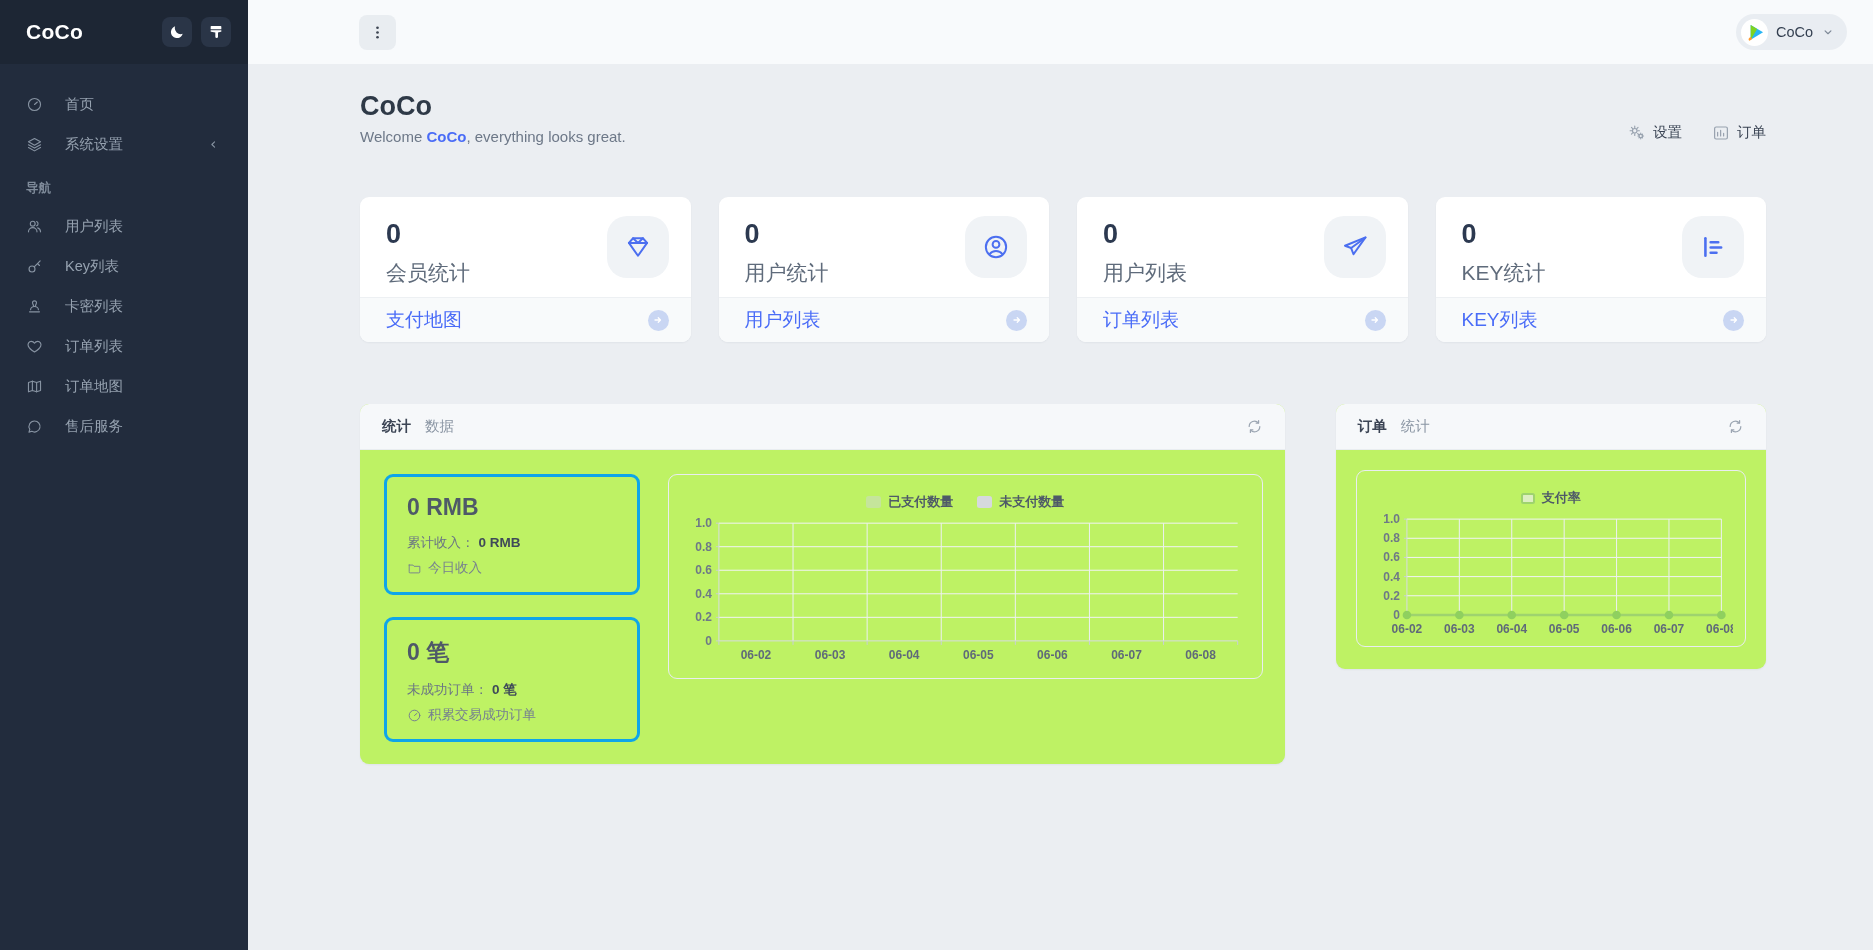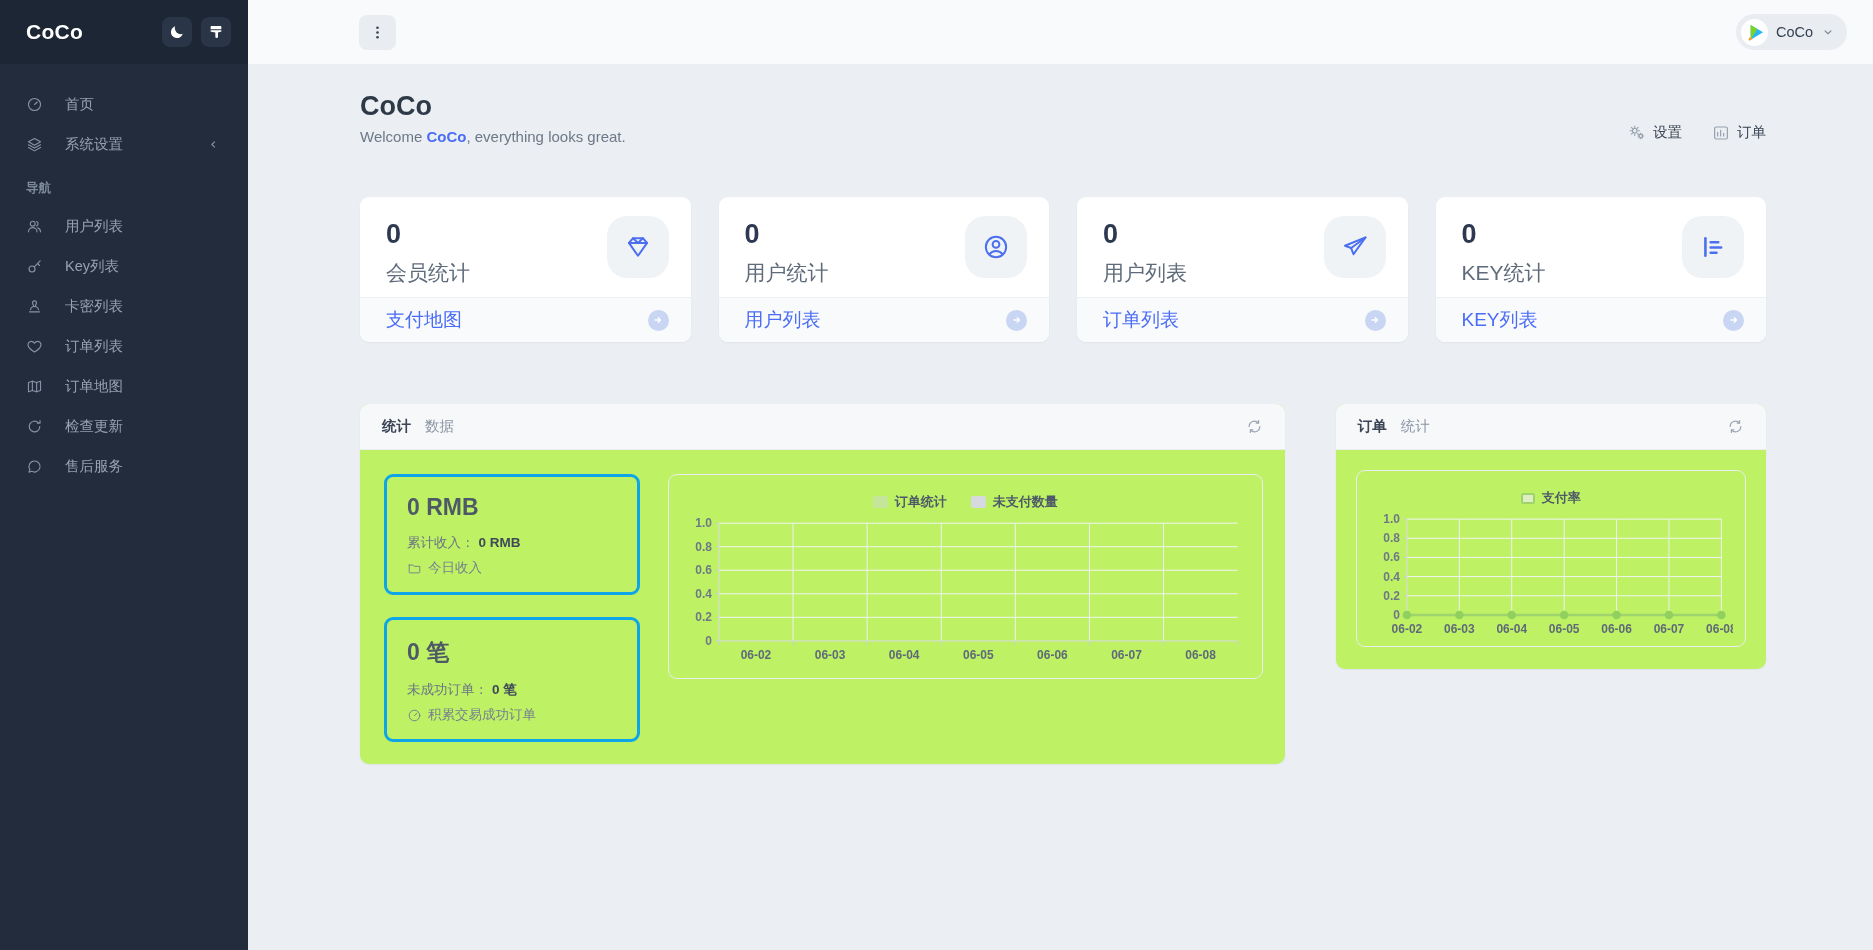--- a/index.html
+++ b/index.html
@@ -191,29 +191,20 @@
           <span class="nav-label">订单列表</span>
         </div>
         <div class="nav-item">
           <span class="nav-icon">
             <svg viewBox="0 0 24 24" fill="none" stroke="currentColor" stroke-linecap="round" stroke-linejoin="round" stroke-width="1.6">
               <path d="M9 4.5L3.5 6.3v13.2L9 17.7l6 1.8 5.5-1.8V4.5L15 6.3 9 4.5z"></path>
               <path d="M9 4.5v13.2M15 6.3v13.2"></path>
             </svg>
           </span>
           <span class="nav-label">订单地图</span>
-        </div>
-        <div class="nav-item">
-          <span class="nav-icon">
-            <svg viewBox="0 0 24 24" fill="none" stroke="currentColor" stroke-linecap="round" stroke-linejoin="round" stroke-width="1.6">
-              <path d="M19.5 12a7.5 7.5 0 11-2.2-5.3"></path>
-              <path d="M19.8 3.5v3.8H16"></path>
-            </svg>
-          </span>
-          <span class="nav-label">检查更新</span>
         </div>
         <div class="nav-item">
           <span class="nav-icon">
             <svg viewBox="0 0 24 24" fill="none" stroke="currentColor" stroke-linecap="round" stroke-linejoin="round" stroke-width="1.6">
               <path d="M12 4.2a7.8 7.8 0 00-6.6 11.9L4.2 20l4-1.2A7.8 7.8 0 1012 4.2z"></path>
             </svg>
           </span>
           <span class="nav-label">售后服务</span>
         </div>
       </div>
@@ -410,21 +401,21 @@
                     </svg>
                   </span>
                   <span>积累交易成功订单</span>
                 </div>
             </div>
           </div>
           <div class="chart-card tall">
             <div class="legend" id="legend-payments">
                 <span class="legend-item">
                   <span class="legend-marker" style="background: rgb(197, 229, 155);"></span>
-                  <span>订单统计</span>
+                  <span>已支付数量</span>
                 </span>
                 <span class="legend-item">
                   <span class="legend-marker" style="background: rgb(214, 217, 221);"></span>
                   <span>未支付数量</span>
                 </span>
               </div>
             <div id="chart-payments">
                 <svg viewBox="0 0 570 152" width="100%" height="152" font-family="Liberation Sans, DejaVu Sans, sans-serif">
                   <line x1="38" y1="8" x2="558" y2="8" stroke="#f1f3f6" stroke-width="1"></line>
                   <line x1="35" y1="8" x2="38" y2="8" stroke="#c9cfd7" stroke-width="1"></line>

